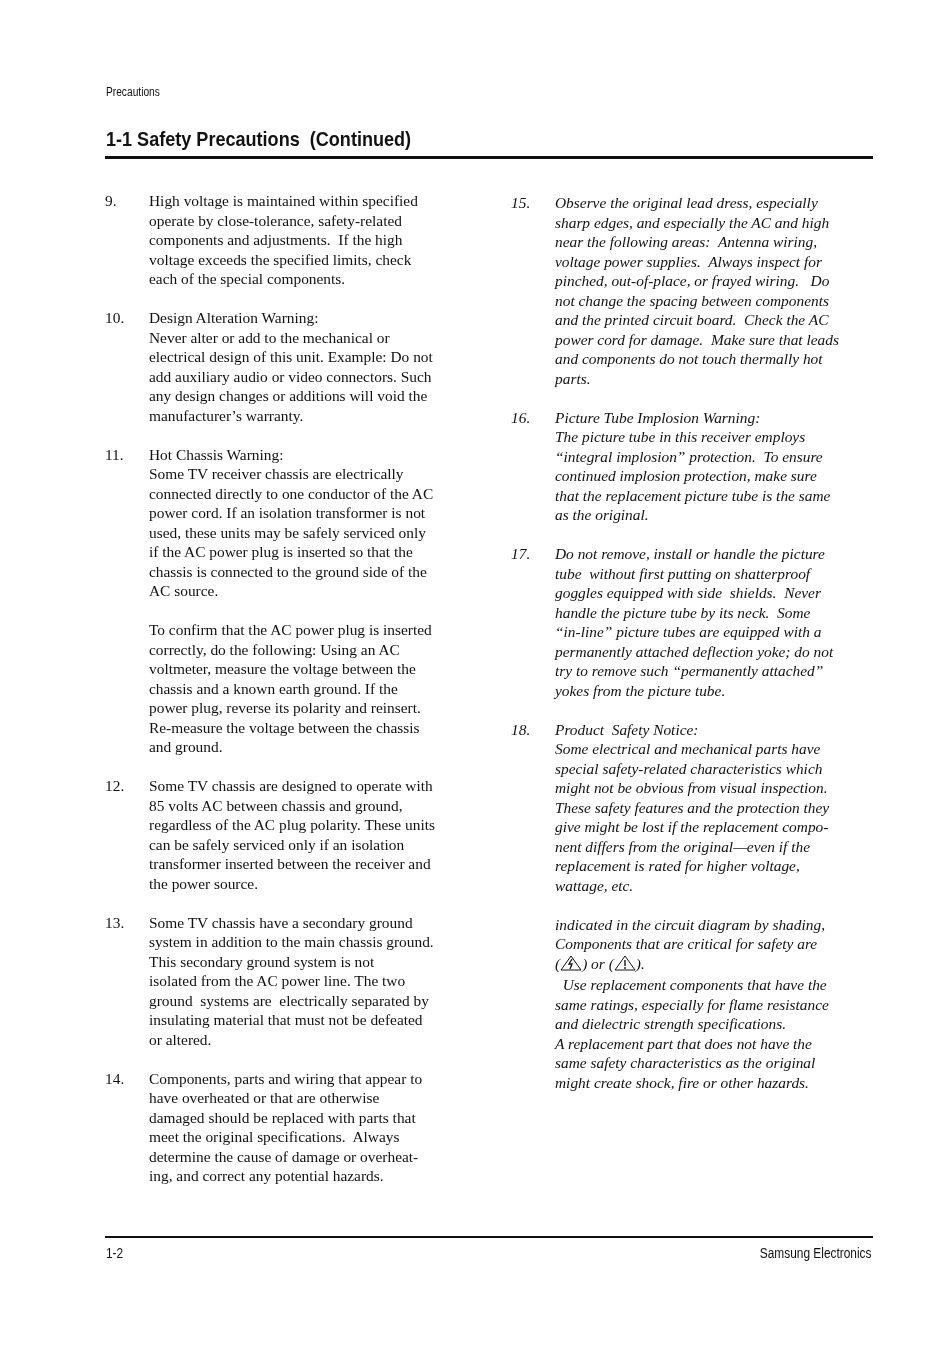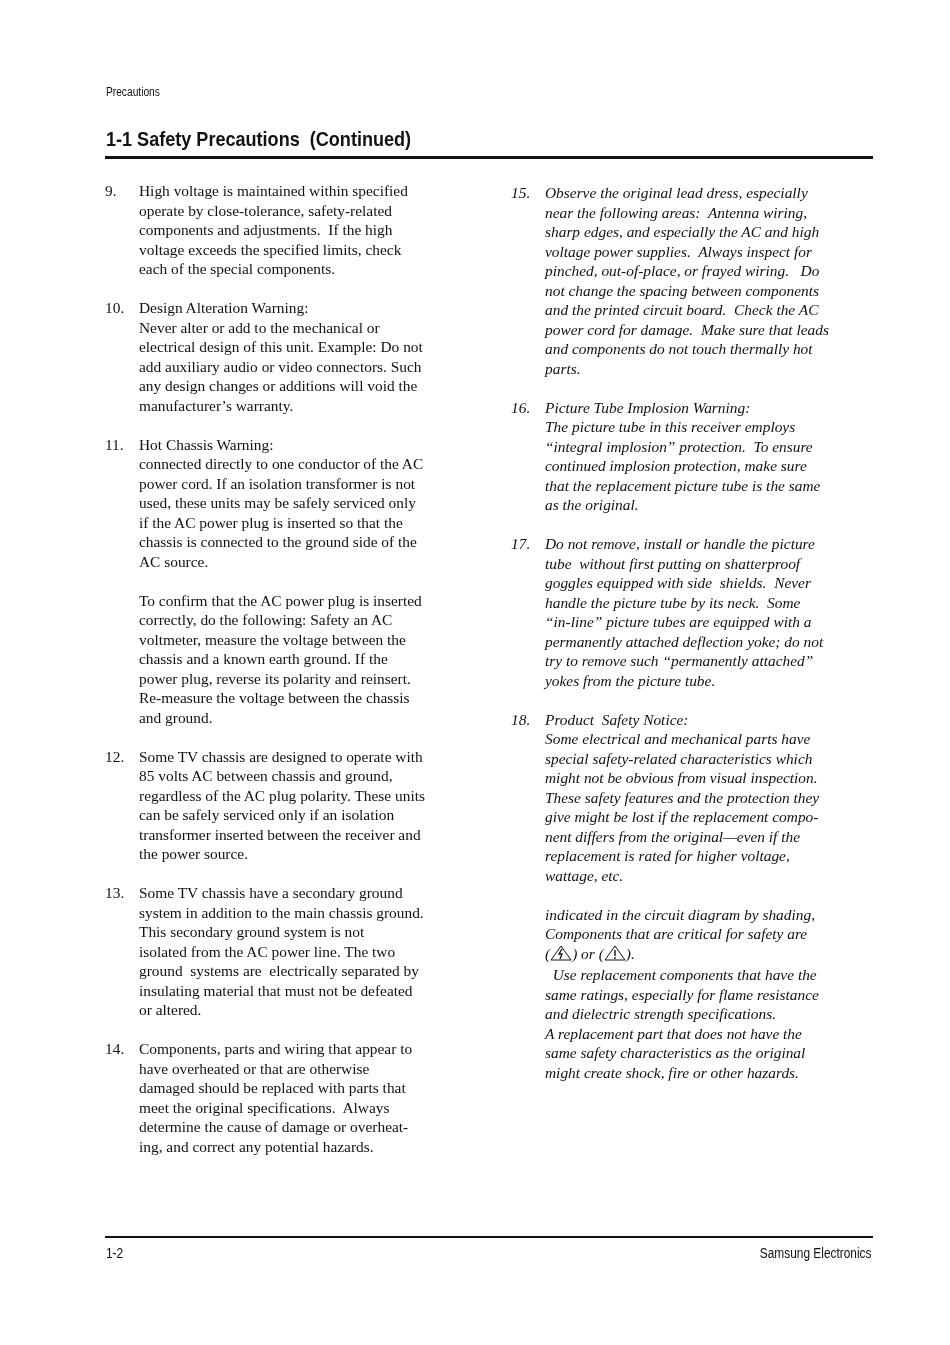--- a/index.html
+++ b/index.html
@@ -14,21 +14,21 @@
       font-family: "Liberation Sans", sans-serif; font-weight: bold; font-size: 21px;
       transform: scaleX(0.86); transform-origin: left top; white-space: pre;
     }
     .title-rule { position: absolute; left: 105px; top: 156px; width: 768px; height: 3px; background: #111; }
     .col { position: absolute; top: 175px; width: 365px;
       font-family: "Liberation Serif", serif; font-size: 15.4px; line-height: 19.5px; }
     .col-left { left: 105px; }
     .col-right { left: 511px; top: 177px; width: 360px; font-style: italic; }
     .item { position: relative; padding-left: 28px; margin-bottom: 19.5px; }
     .num { position: absolute; left: 0; top: 0; }
-    .para { margin: 6px; }
+    .para { margin: 16px; }
     .para + .para { margin-top: 19.5px; }
     .line { display: block; white-space: pre; }
     .sym { display: inline-block; vertical-align: -2px; }
     .footer-rule { position: absolute; left: 105px; top: 1236px; width: 768px; height: 2px; background: #111; }
     .footer-left, .footer-right {
       position: absolute; top: 1245px;
       font-family: "Liberation Sans", sans-serif; font-size: 14px;
     }
     .footer-left { left: 106px; transform: scaleX(0.85); transform-origin: left top; }
     .footer-right { right: 78px; transform: scaleX(0.85); transform-origin: right top; }
@@ -59,30 +59,31 @@
         <span class="line">electrical design of this unit. Example: Do not</span>
         <span class="line">add auxiliary audio or video connectors. Such</span>
         <span class="line">any design changes or additions will void the</span>
         <span class="line">manufacturer’s warranty.</span>
       </div>
     </div>
     <div class="item">
       <span class="num">11.</span>
       <div class="para">
         <span class="line">Hot Chassis Warning:</span>
+        <span class="line">Some TV receiver chassis are electrically</span>
         <span class="line">connected directly to one conductor of the AC</span>
         <span class="line">power cord. If an isolation transformer is not</span>
         <span class="line">used, these units may be safely serviced only</span>
         <span class="line">if the AC power plug is inserted so that the</span>
         <span class="line">chassis is connected to the ground side of the</span>
         <span class="line">AC source.</span>
       </div>
       <div class="para">
         <span class="line">To confirm that the AC power plug is inserted</span>
-        <span class="line">correctly, do the following: Safety an AC</span>
+        <span class="line">correctly, do the following: Using an AC</span>
         <span class="line">voltmeter, measure the voltage between the</span>
         <span class="line">chassis and a known earth ground. If the</span>
         <span class="line">power plug, reverse its polarity and reinsert.</span>
         <span class="line">Re-measure the voltage between the chassis</span>
         <span class="line">and ground.</span>
       </div>
     </div>
     <div class="item">
       <span class="num">12.</span>
       <div class="para">
@@ -116,22 +117,22 @@
         <span class="line">determine the cause of damage or overheat-</span>
         <span class="line">ing, and correct any potential hazards.</span>
       </div>
     </div>
   </div>
 <div class="col col-right" id="col-right">
     <div class="item">
       <span class="num">15.</span>
       <div class="para">
         <span class="line">Observe the original lead dress, especially</span>
+        <span class="line">sharp edges, and especially the AC and high</span>
         <span class="line">near the following areas:  Antenna wiring,</span>
-        <span class="line">sharp edges, and especially the AC and high</span>
         <span class="line">voltage power supplies.  Always inspect for</span>
         <span class="line">pinched, out-of-place, or frayed wiring.   Do</span>
         <span class="line">not change the spacing between components</span>
         <span class="line">and the printed circuit board.  Check the AC</span>
         <span class="line">power cord for damage.  Make sure that leads</span>
         <span class="line">and components do not touch thermally hot</span>
         <span class="line">parts.</span>
       </div>
     </div>
     <div class="item">

